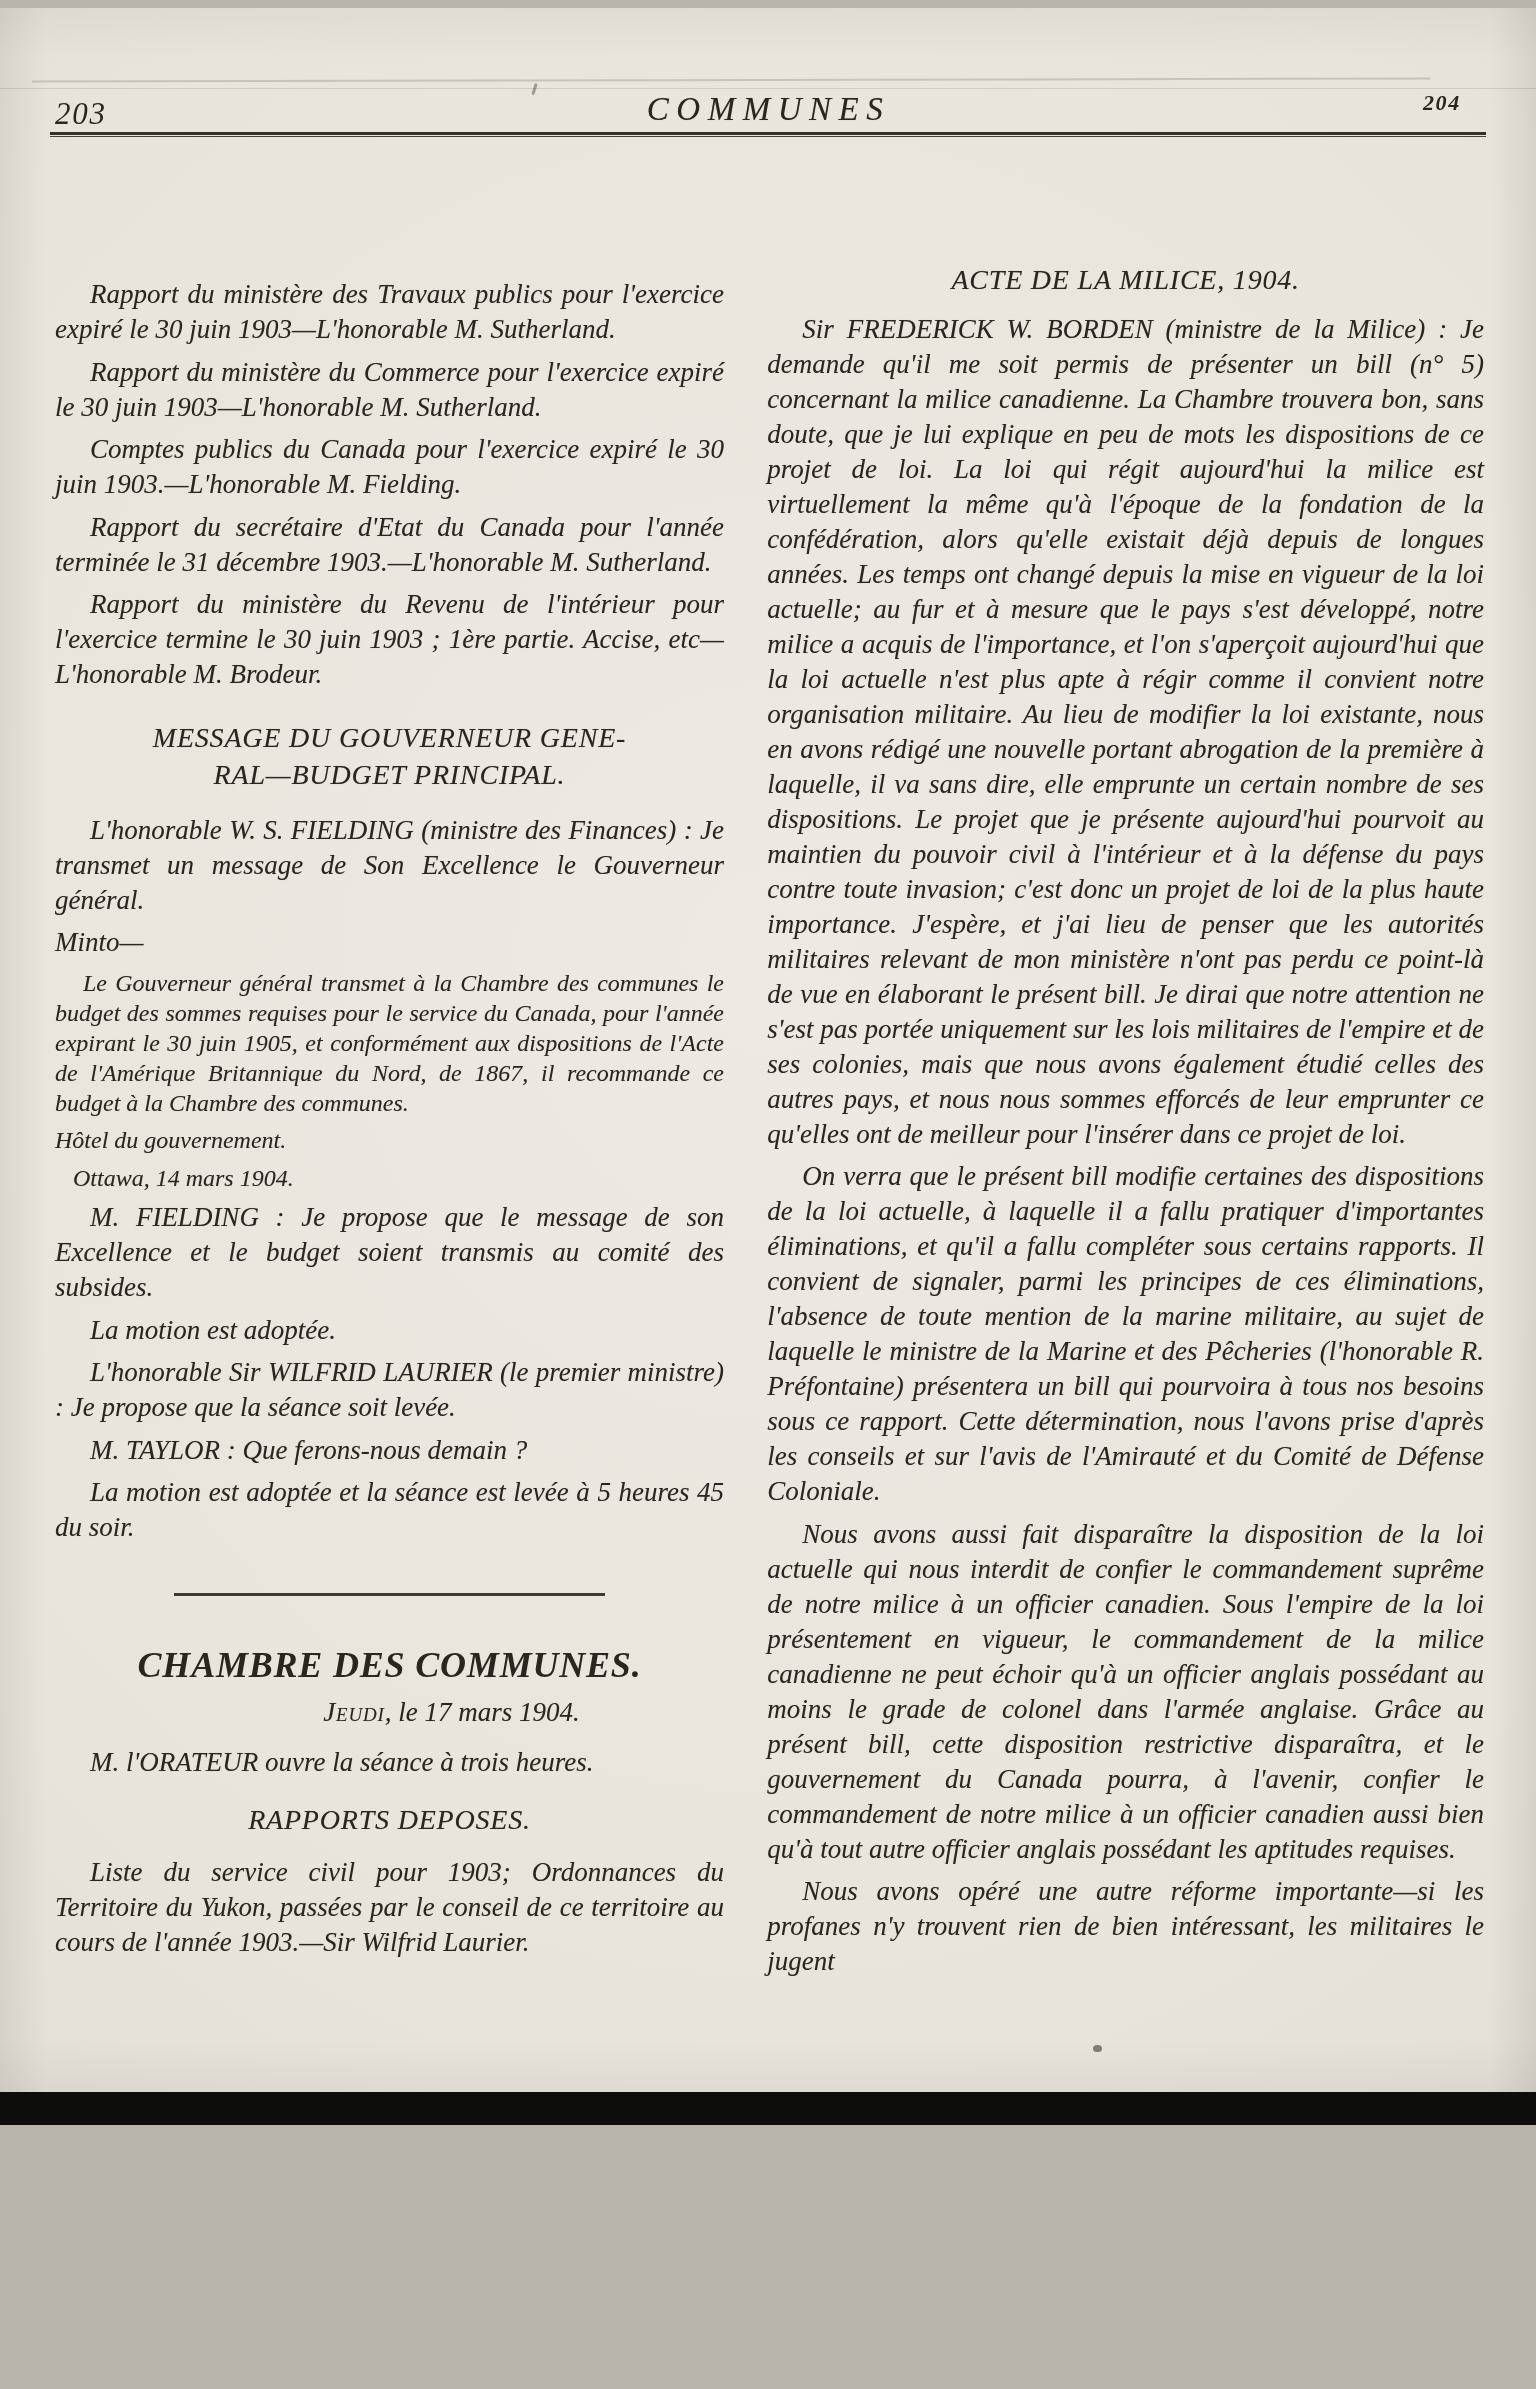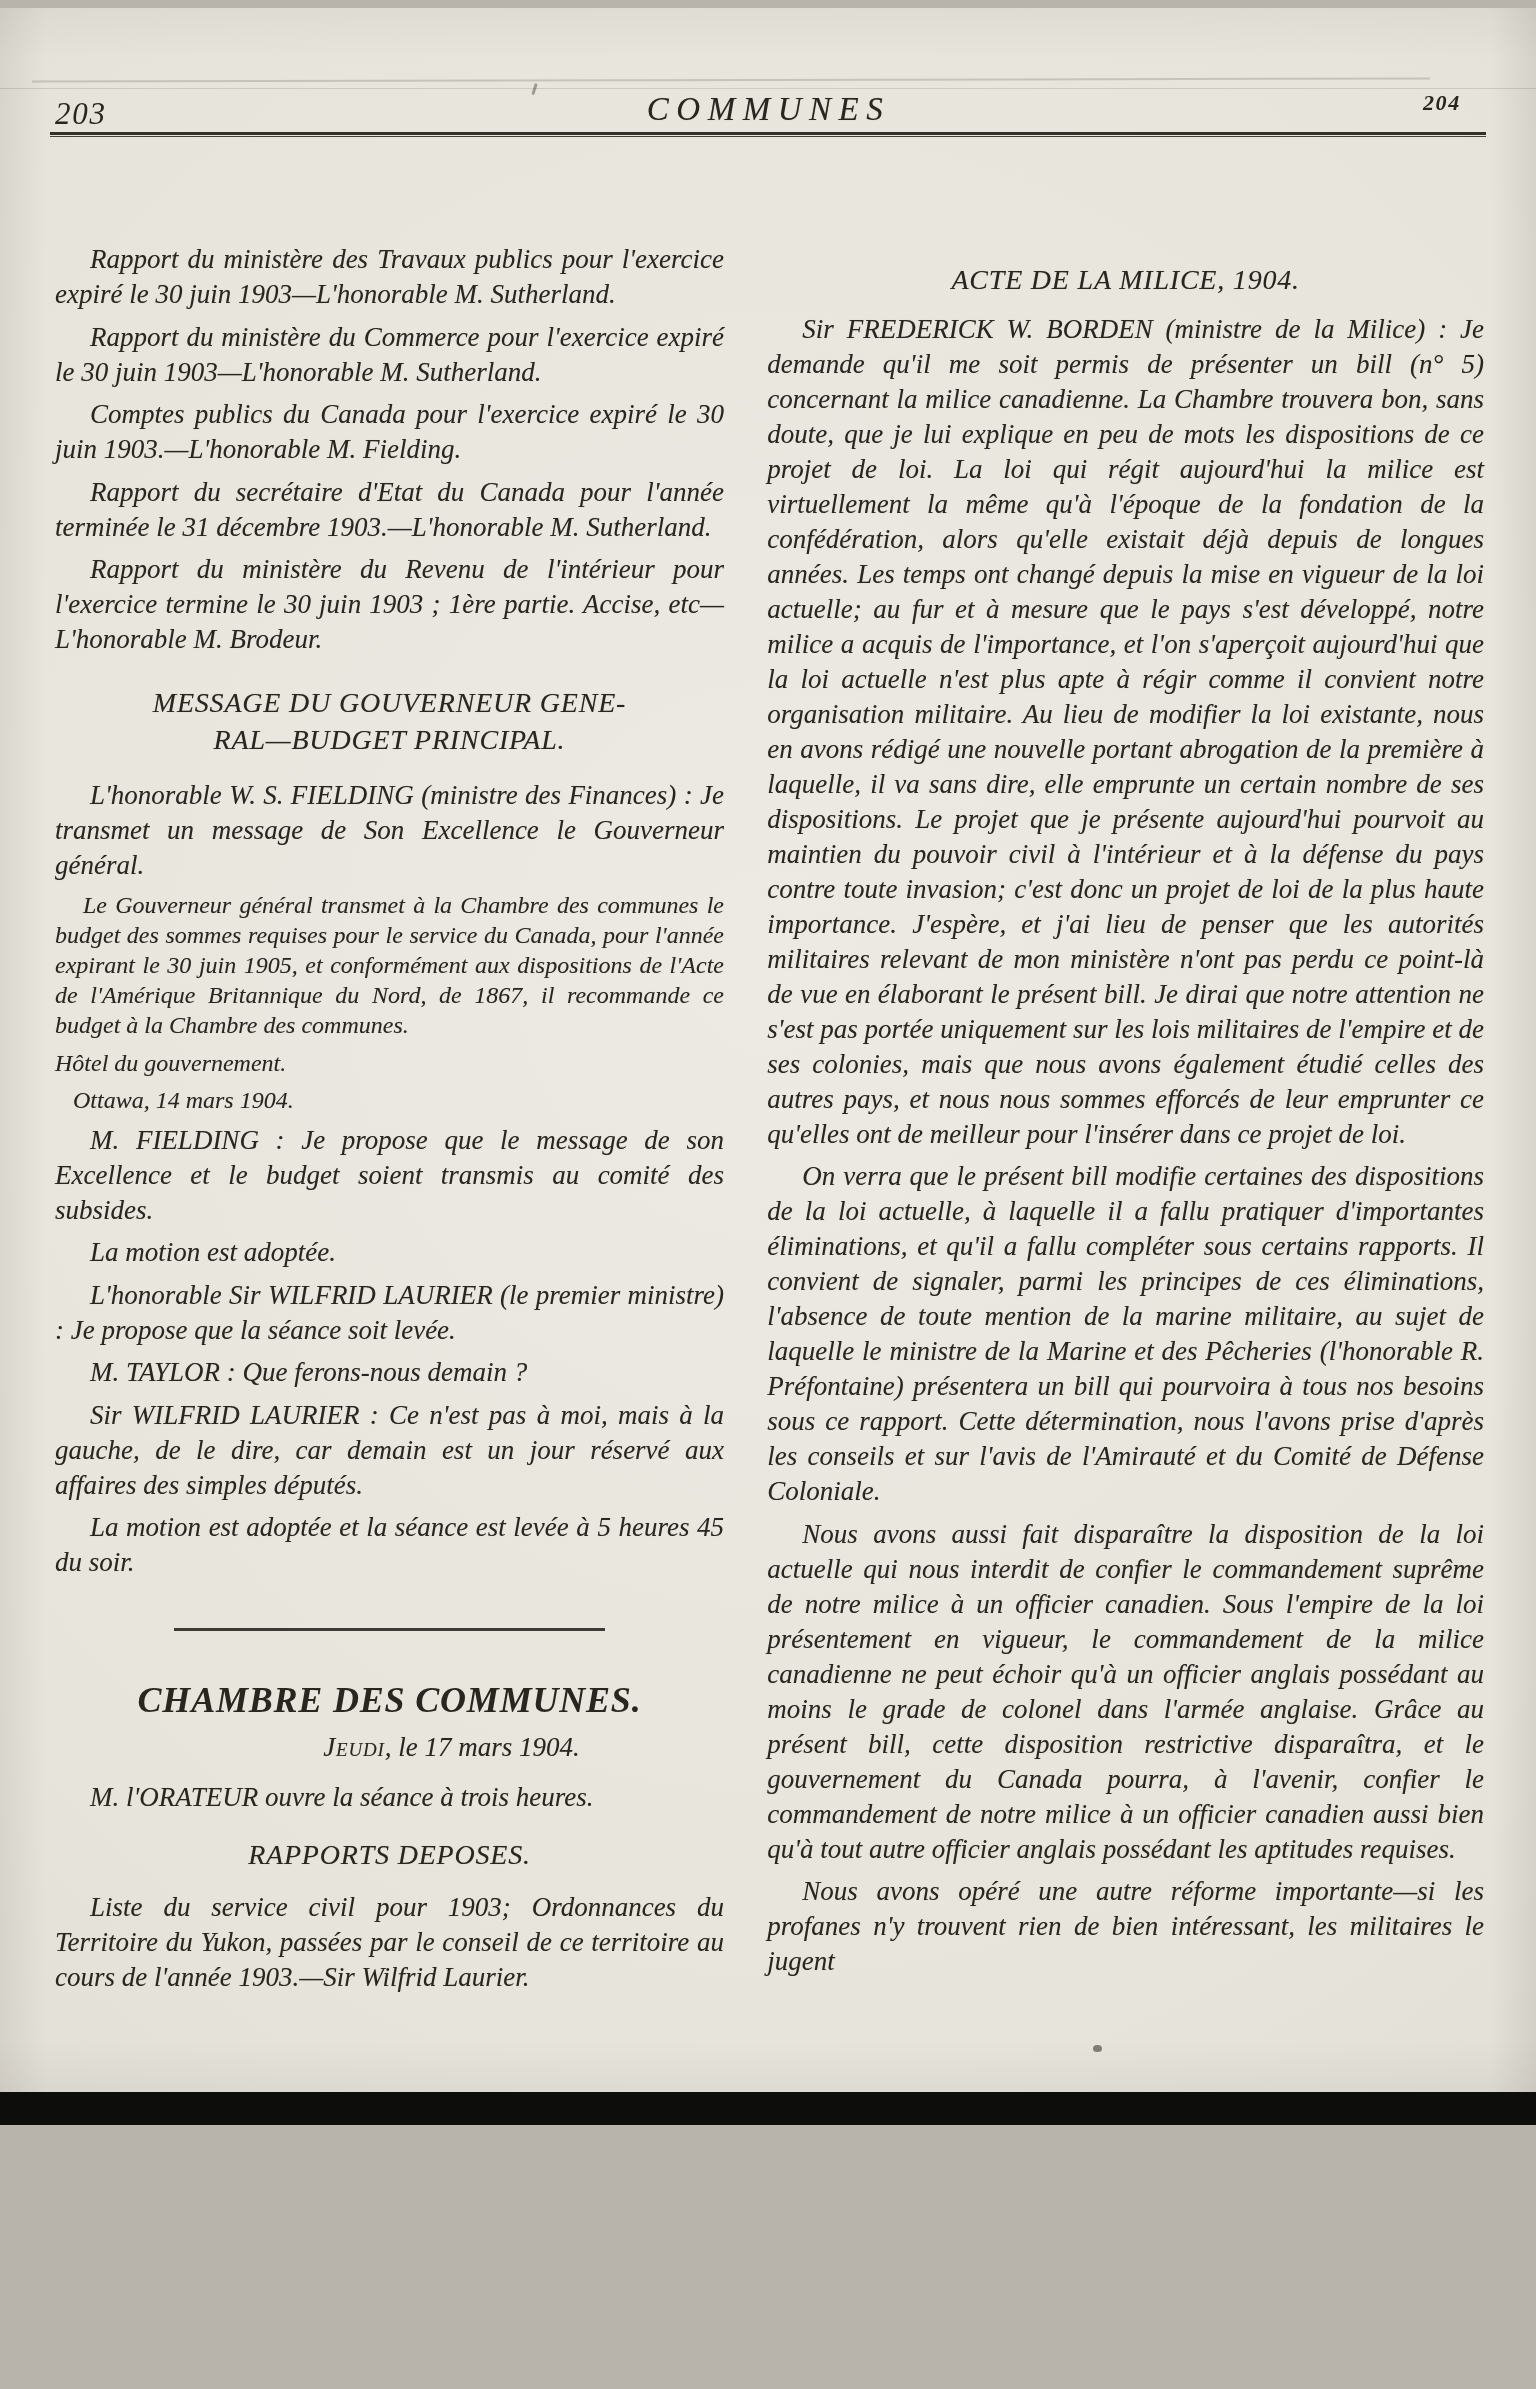--- a/index.html
+++ b/index.html
@@ -120,29 +120,29 @@
       <p class="body">Rapport du ministère des Travaux publics pour l'exercice expiré le 30 juin 1903—L'honorable M. Sutherland.</p>
       <p class="body">Rapport du ministère du Commerce pour l'exercice expiré le 30 juin 1903—L'honorable M. Sutherland.</p>
       <p class="body">Comptes publics du Canada pour l'exercice expiré le 30 juin 1903.—L'honorable M. Fielding.</p>
       <p class="body">Rapport du secrétaire d'Etat du Canada pour l'année terminée le 31 décembre 1903.—L'honorable M. Sutherland.</p>
       <p class="body">Rapport du ministère du Revenu de l'intérieur pour l'exercice termine le 30 juin 1903 ; 1ère partie. Accise, etc—L'honorable M. Brodeur.</p>
 
       <h2 class="h-center h-msg">MESSAGE DU GOUVERNEUR GENE-
 RAL—BUDGET PRINCIPAL.</h2>
 
       <p class="body">L'honorable W. S. FIELDING (ministre des Finances) : Je transmet un message de Son Excellence le Gouverneur général.</p>
+      <p class="body noindent">Minto—</p>
       <p class="body small small-indent">Le Gouverneur général transmet à la Chambre des communes le budget des sommes requises pour le service du Canada, pour l'année expirant le 30 juin 1905, et conformément aux dispositions de l'Acte de l'Amérique Britannique du Nord, de 1867, il recommande ce budget à la Chambre des communes.</p>
       <p class="body small noindent">Hôtel du gouvernement.</p>
       <p class="body small noindent" style="text-indent:18px;">Ottawa, 14 mars 1904.</p>
 
       <p class="body">M. FIELDING : Je propose que le message de son Excellence et le budget soient transmis au comité des subsides.</p>
       <p class="body">La motion est adoptée.</p>
       <p class="body">L'honorable Sir WILFRID LAURIER (le premier ministre) : Je propose que la séance soit levée.</p>
       <p class="body">M. TAYLOR : Que ferons-nous demain ?</p>
-      <p class="body">Sir WILFRID LAURIER : Ce n'est pas à moi, mais à la gauche, de le dire, car demain est un jour réservé aux affaires des simples députés.</p>
       <p class="body">La motion est adoptée et la séance est levée à 5 heures 45 du soir.</p>
 
       <div class="section-rule"></div>
 
       <h1 class="h-session">CHAMBRE DES COMMUNES.</h1>
 
       <p class="date-line"><span class="smallcaps">Jeudi</span><span>, le 17 mars 1904.</span></p>
 
       <p class="body">M. l'ORATEUR ouvre la séance à trois heures.</p>
 

